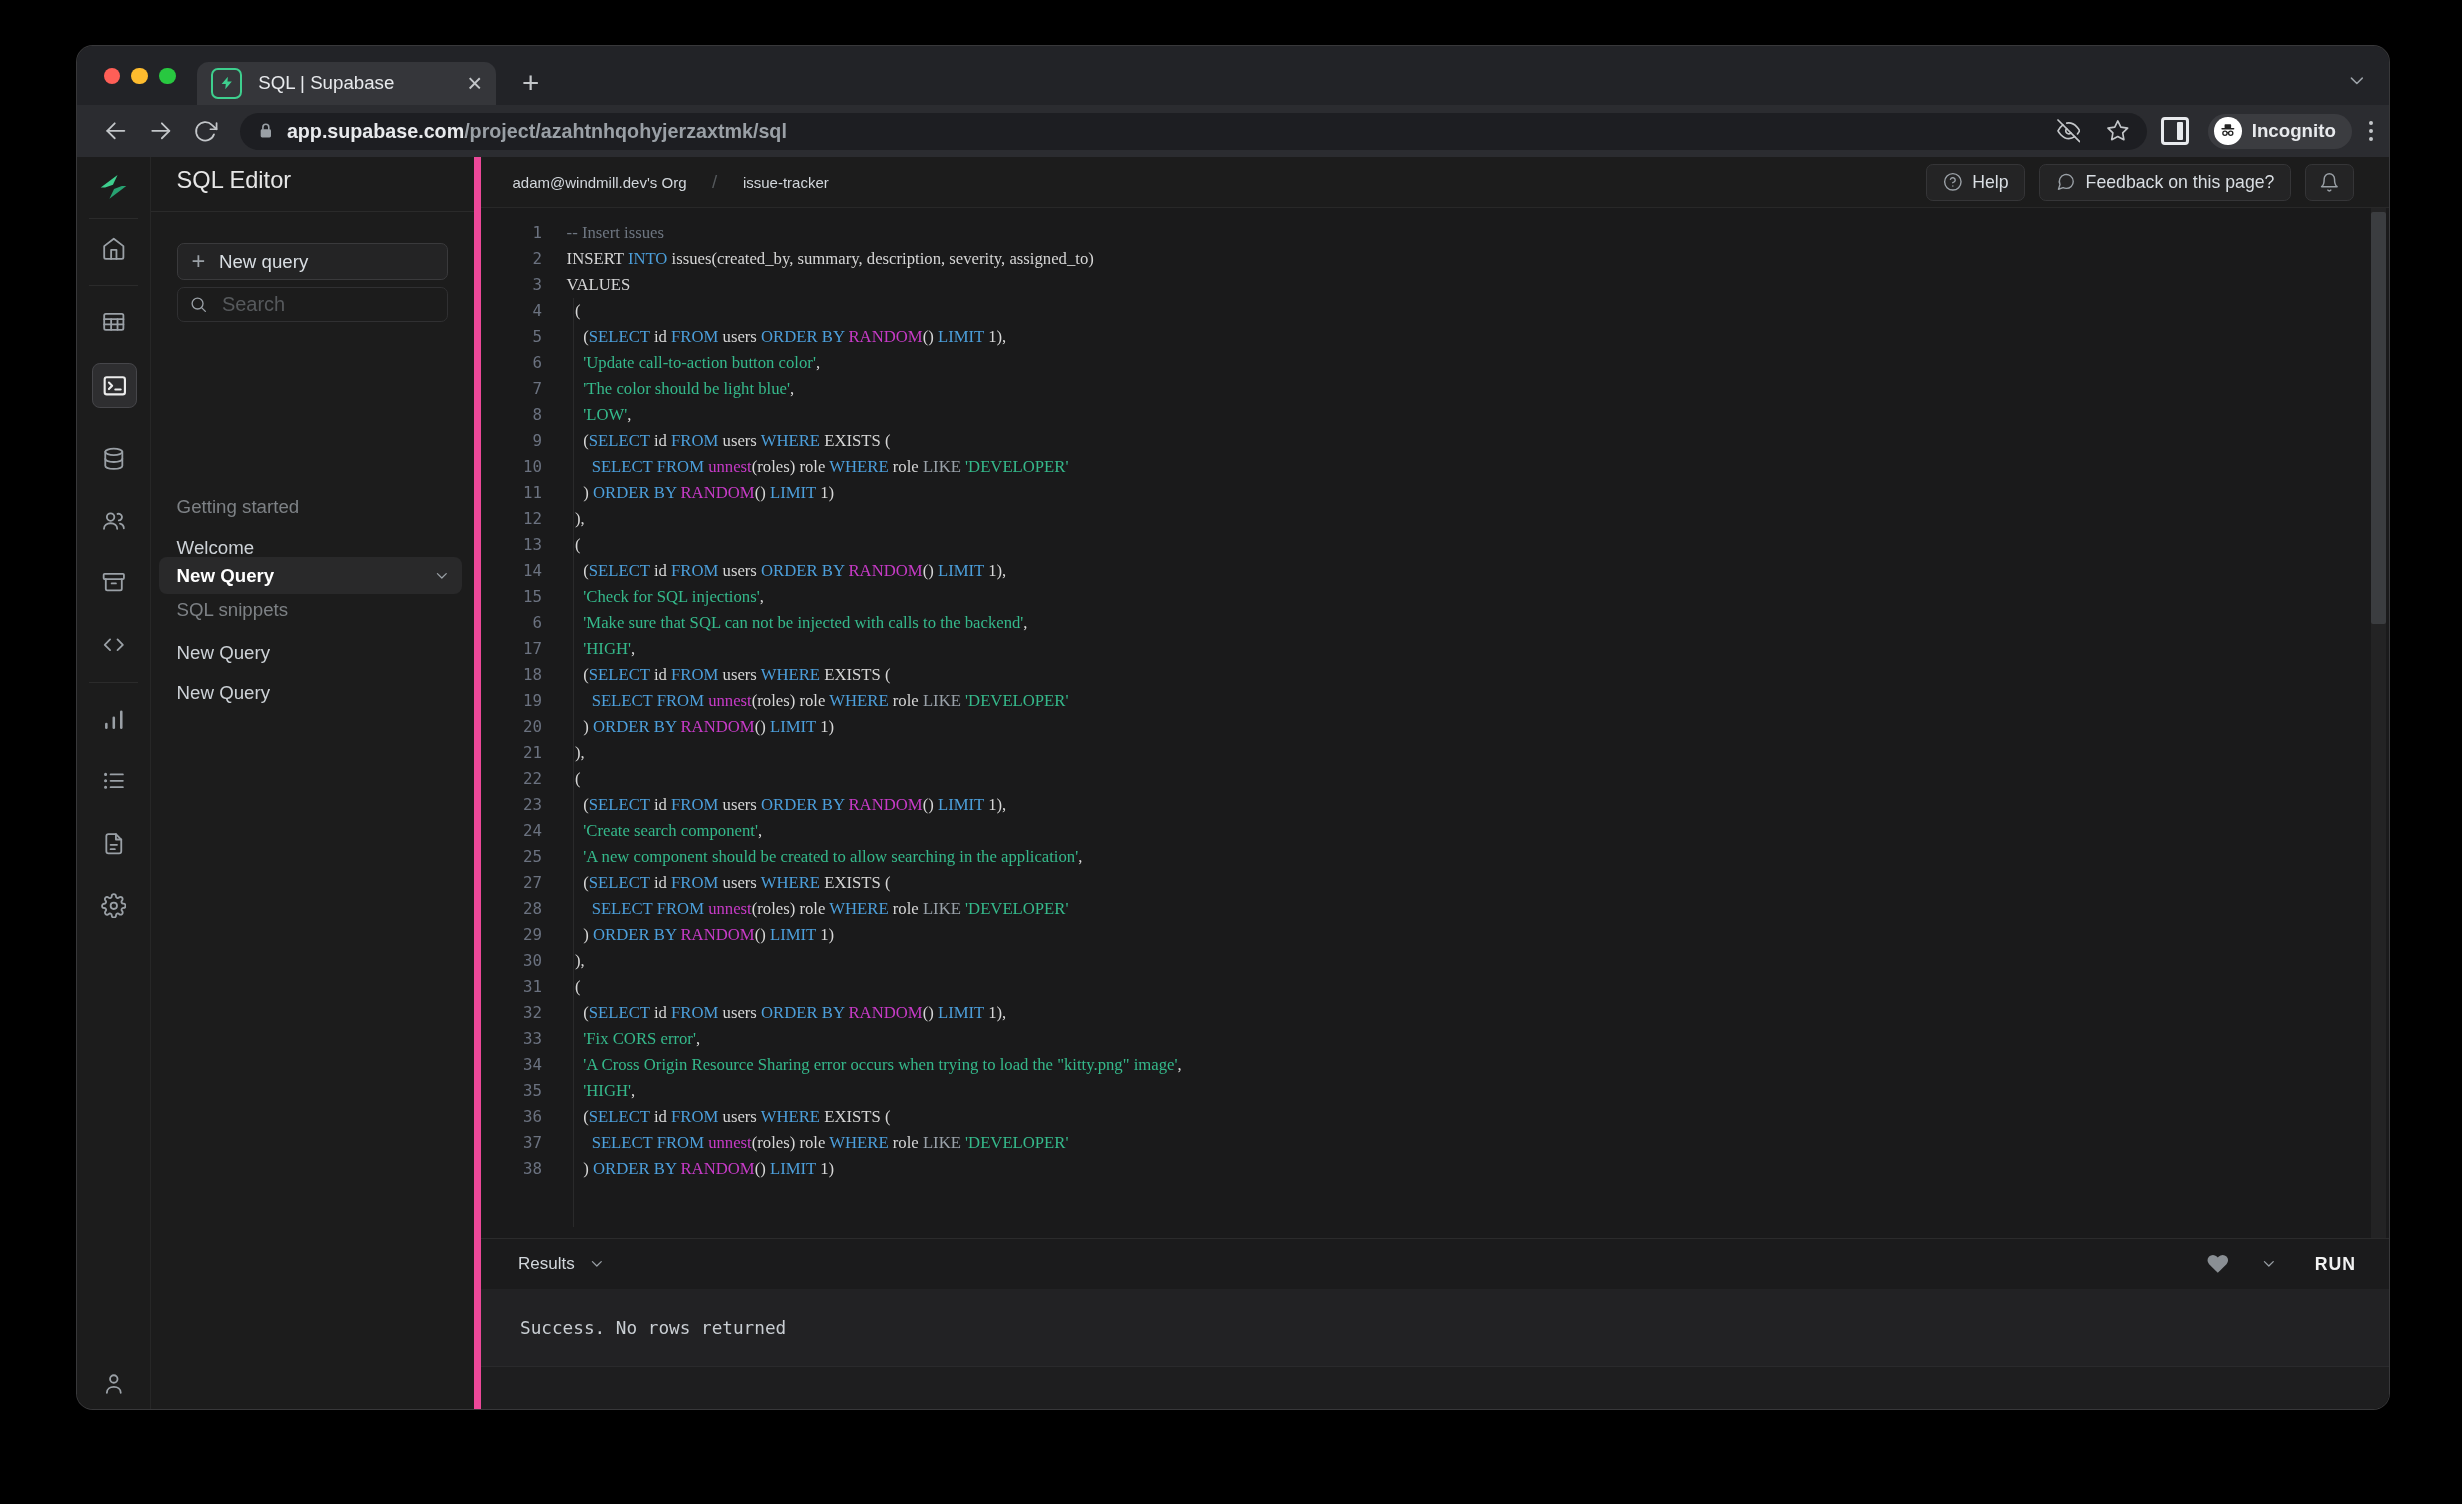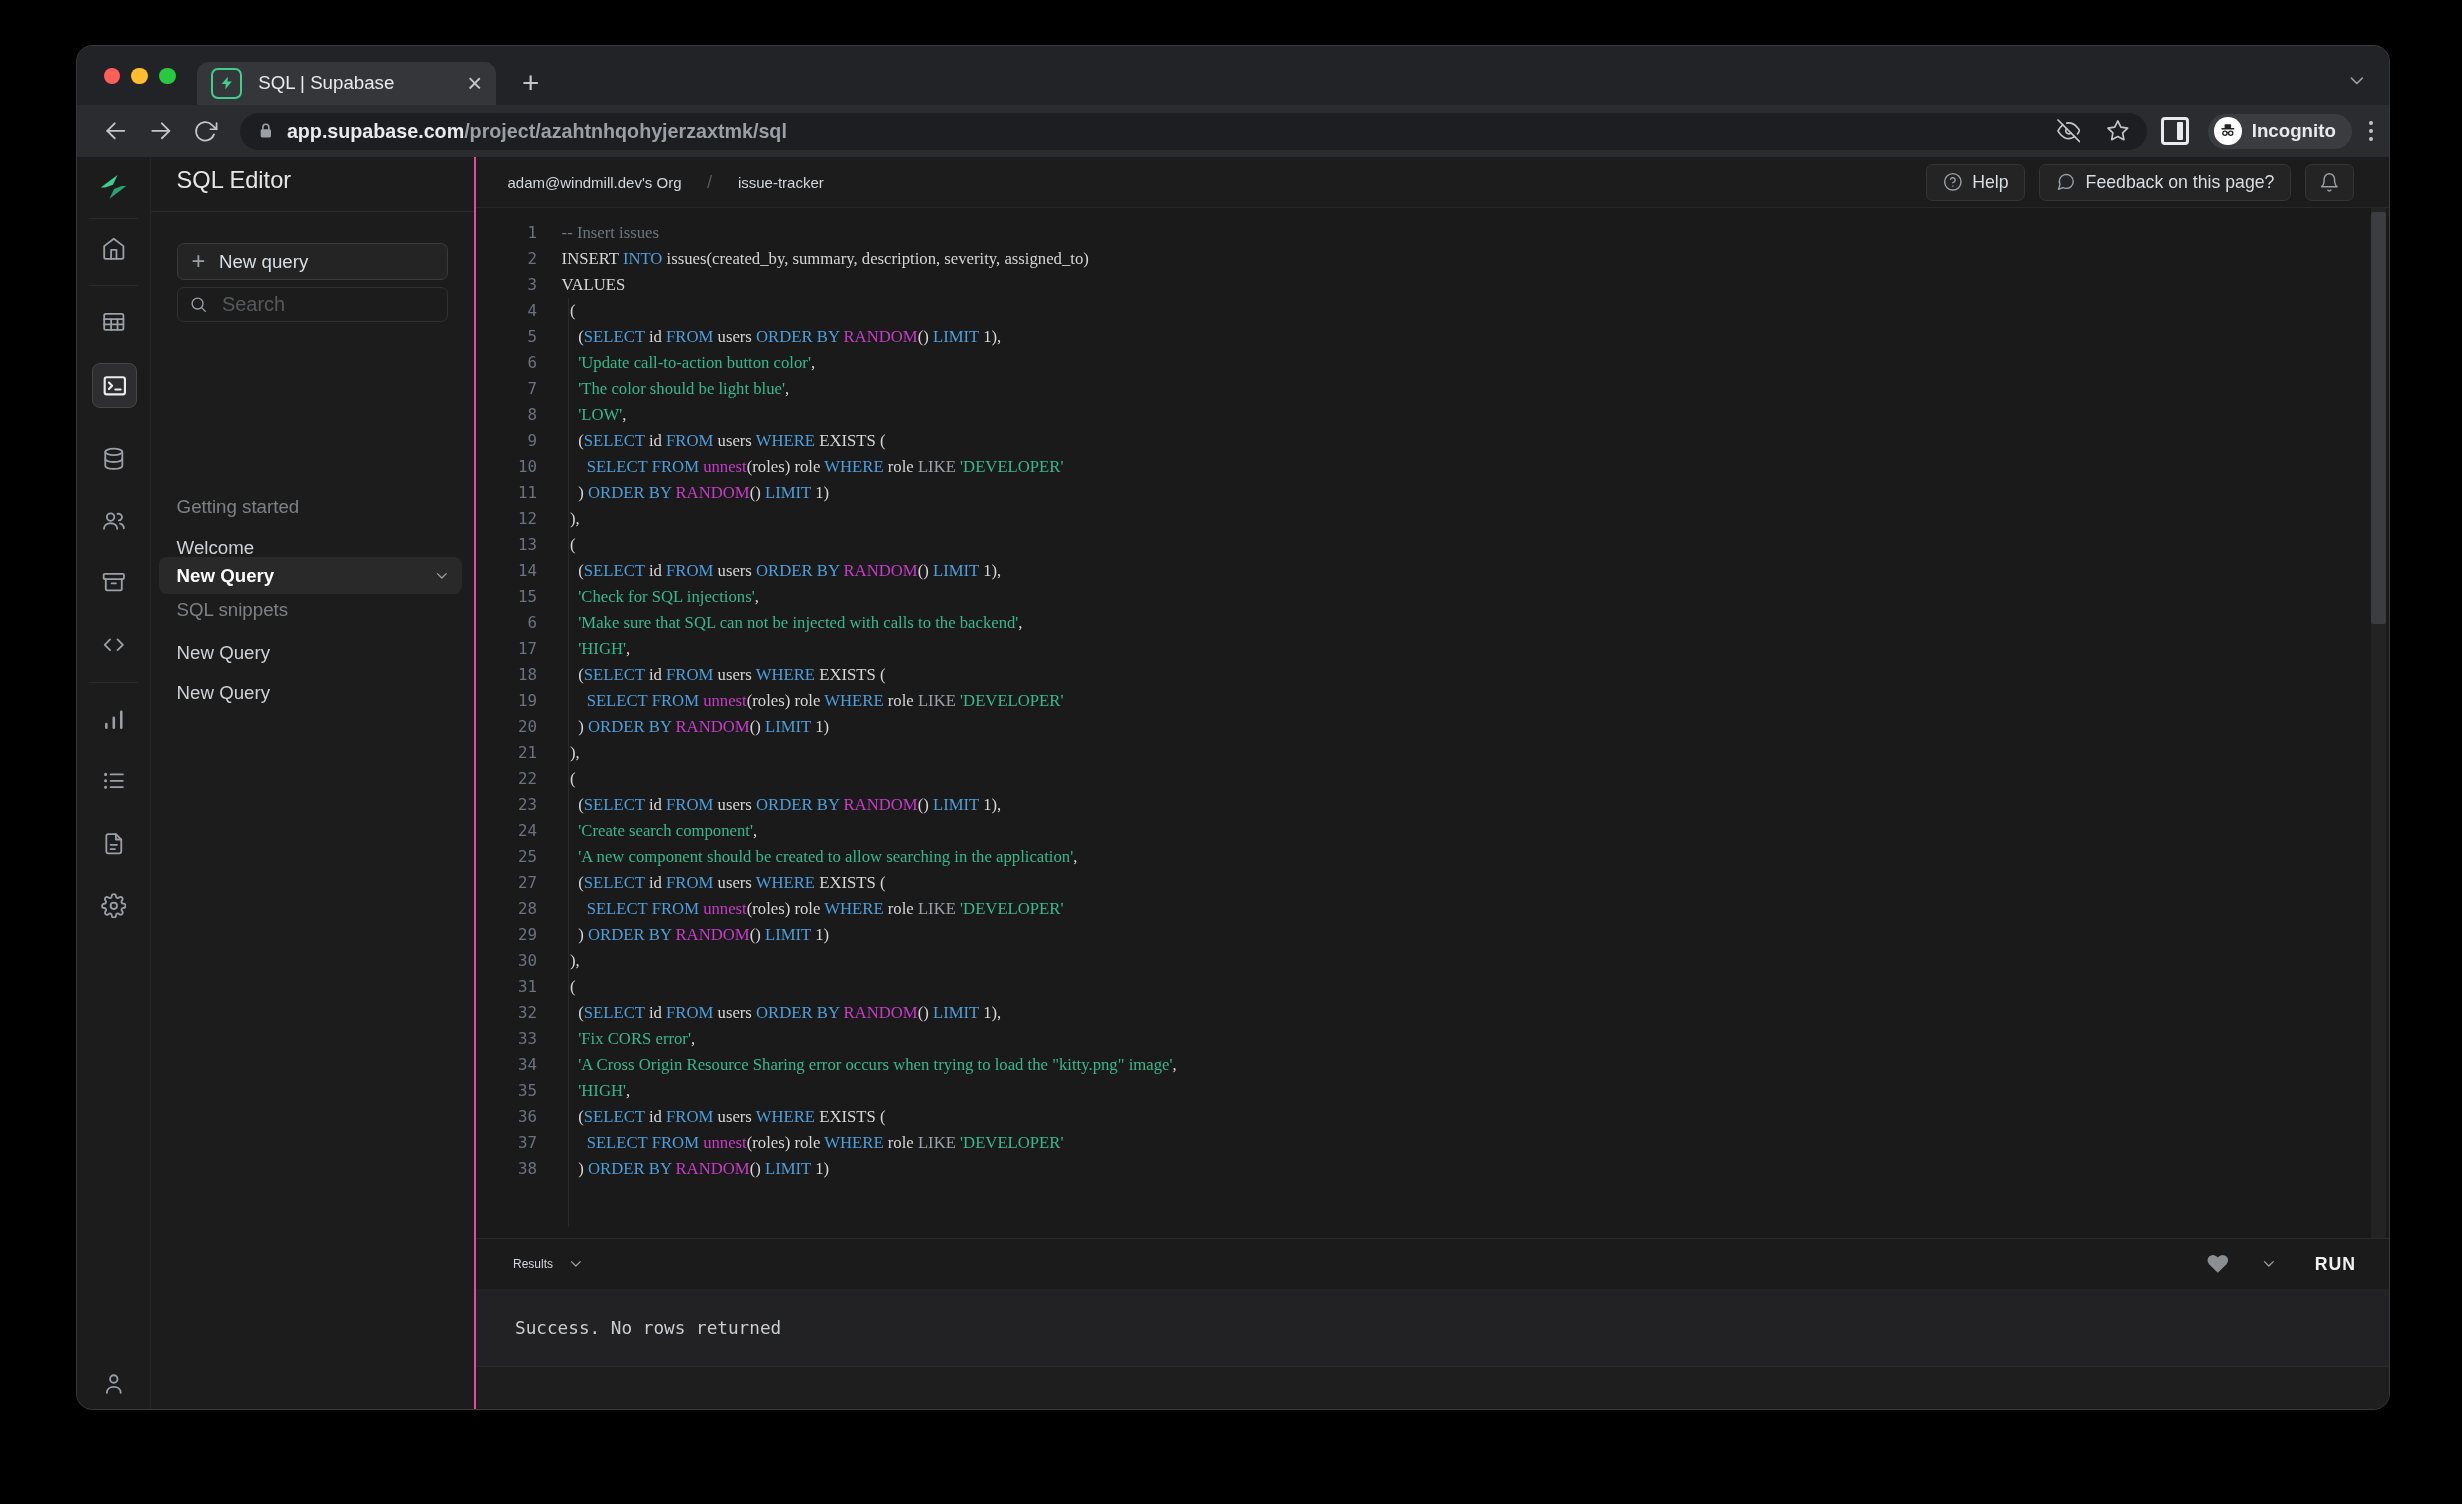--- a/index.html
+++ b/index.html
@@ -45,21 +45,21 @@
   .incog-circ{width:27.6px;height:27.6px;background:#fff;border-radius:50%;display:flex;align-items:center;justify-content:center;margin-right:9.9px;}
   .incog-label{color:#e8eaed;font-size:18.7px;font-weight:600;}
   .dots{color:#c3c6c9;font-size:21.7px;letter-spacing:0;line-height:6.9px;display:flex;flex-direction:column;gap:3.9px;align-items:center;}
   .dots i{width:3.9px;height:3.9px;border-radius:50%;background:#c3c6c9;}
   
   .app{flex:1;display:flex;min-height:0;background:#1c1c1c;}
   .rail{width:73px;flex:none;position:relative;border-right:1px solid #272727;}
   .rail-item{position:absolute;left:14.8px;width:43px;height:43px;display:flex;align-items:center;justify-content:center;color:#9aa0a6;border-radius:7.9px;}
   .rail-item.active{background:#2e2e30;border:1px solid #46464a;color:#ececec;}
   .rail-div{position:absolute;left:11.8px;right:11.8px;height:1px;background:#2b2b2b;}
-  .panel{width:323px;flex:none;position:relative;border-right:2px solid #ec4899;background:#1c1c1c;}
+  .panel{width:323px;flex:none;position:relative;border-right:7px solid #ec4899;background:#1c1c1c;}
   .panel-title{position:absolute;left:25.6px;top:9.9px;color:#e6e6e6;font-size:23.6px;}
   .panel-div{position:absolute;left:0;right:0;top:54px;height:1px;background:#2a2a2a;}
   .newq-btn{position:absolute;left:25.6px;right:25.6px;top:86px;height:37px;background:#242425;border:1px solid #3a3a3c;
     border-radius:6.9px;display:flex;align-items:center;padding:0 13.8px;box-sizing:border-box;color:#d9dee3;}
   .newq-btn .plus{color:#9aa0a6;font-size:23.6px;margin-right:13.8px;line-height:1;}
   .newq-btn .lbl{font-size:18.7px;}
   .searchbox{position:absolute;left:25.6px;right:25.6px;top:130px;height:35px;border:1px solid #303032;border-radius:6.9px;
     display:flex;align-items:center;padding:0 11.8px;box-sizing:border-box;color:#9aa0a6;background:#1c1c1c;}
   .searchbox input{background:transparent;border:0;outline:0;color:#c9ced3;font-size:20px;margin-left:11.8px;width:100%;
     font-family:"Liberation Sans",sans-serif;}
@@ -87,21 +87,21 @@
   .code{margin-left:24.6px;white-space:pre;font-family:Liberation Serif, serif;font-size:16.7px;}
   .c-pl{color:#d6d6d6;} .c-kw{color:#4c9fdb;} .c-fn{color:#c73bc7;} .c-str{color:#35b98b;}
   .c-cmt{color:#6e7681;} .c-op{color:#99a1a9;}
   .cursor{display:inline-block;width:2px;height:21.7px;background:#e8e8e8;vertical-align:middle;margin-left:1px;}
   .indent-guide{position:absolute;left:92px;top:90px;width:1px;height:929px;background:#2a2a2b;}
   .scroll-track{position:absolute;right:3px;top:0;width:14.8px;height:100%;background:#232324;}
   .scroll-thumb{position:absolute;right:3px;top:3.9px;width:14.8px;height:412px;background:#3b3d40;border-radius:2px;}
   
   .results-bar{height:51px;flex:none;background:#1b1b1c;border-top:1px solid #2b2b2c;display:flex;align-items:center;
     padding:0 33px 0 37px;box-sizing:border-box;}
-  .results-lbl{color:#d2d7dc;font-size:12px;margin-right:13.8px;}
+  .results-lbl{color:#d2d7dc;font-size:17px;margin-right:13.8px;}
   .res-chev{color:#9aa0a6;display:flex;}
   .res-right{margin-left:auto;display:flex;align-items:center;gap:29.6px;}
   .run-lbl{color:#f2f2f2;font-size:17.7px;font-weight:600;letter-spacing:1px;margin-left:7.9px;}
   .success-row{height:77px;flex:none;background:#222224;display:flex;align-items:center;padding-left:39px;box-sizing:border-box;}
   .success-txt{color:#c9ced3;font-family:"DejaVu Sans Mono",monospace;font-size:17.7px;}
   .bottom-strip{flex:1;background:#1e1e1f;border-top:1px solid #2a2a2c;}
   svg{display:block;}
   .st{fill:none;stroke:currentColor;stroke-width:1.7;stroke-linecap:round;stroke-linejoin:round;}
 </style>
 </head>

